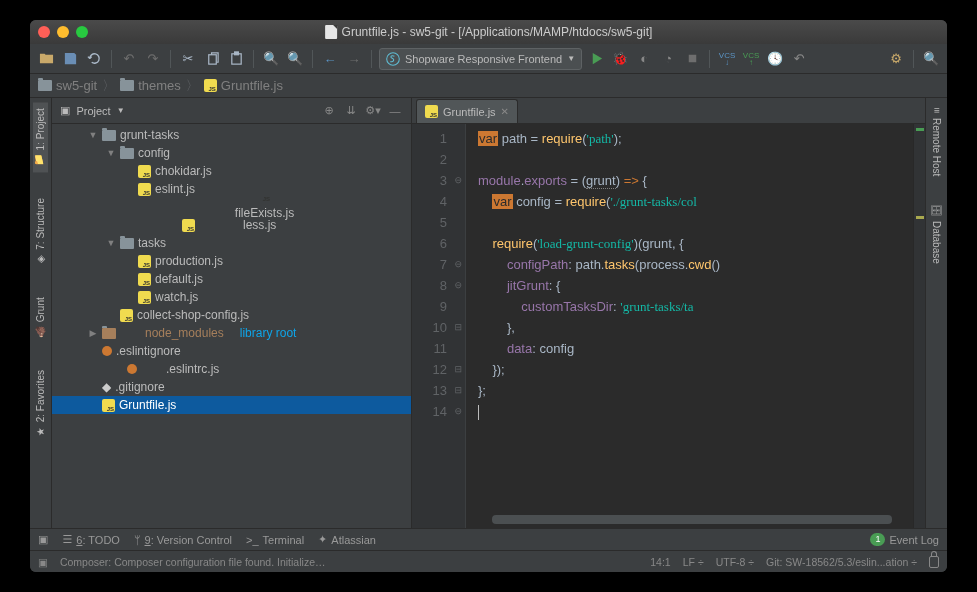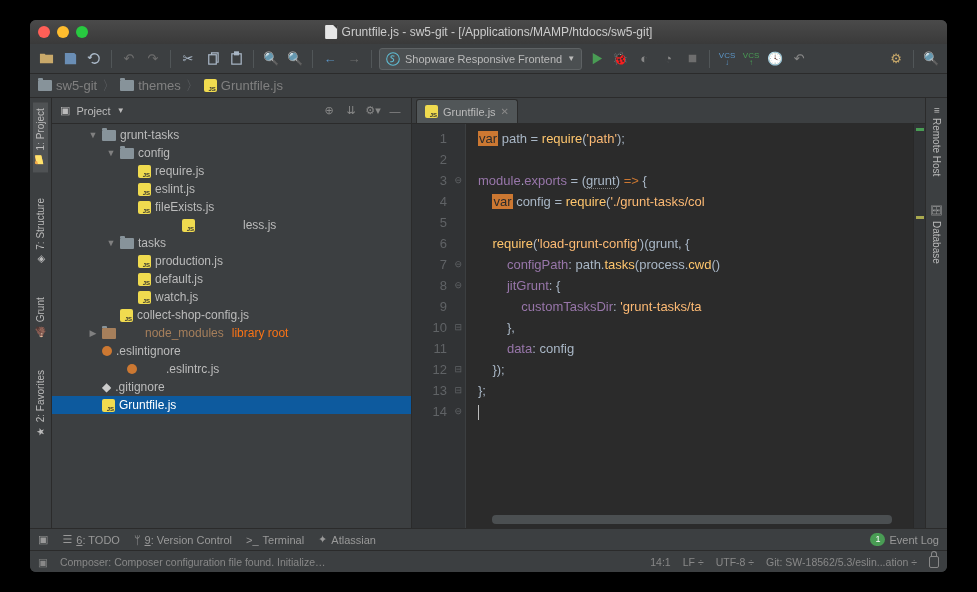--- a/index.html
+++ b/index.html
@@ -36,31 +36,31 @@
 .vtab.active { background: #4f5254; }
 
 .sidebar { width: 360px; background: #3c3f41; border-right: 1px solid #2b2b2b; display: flex; flex-direction: column; }
 .sb-head { height: 26px; display: flex; align-items: center; padding: 0 8px; gap: 6px; color: #bbb; font-size: 11px; border-bottom: 1px solid #2b2b2b; }
 .sb-head .flex { flex: 1; }
 .sb-head .hico { width: 16px; height: 16px; display: flex; align-items: center; justify-content: center; color: #888; cursor: pointer; }
 .tree { flex: 1; overflow: auto; font-size: 12px; color: #bbb; padding: 2px 0; }
 .trow { height: 18px; display: flex; align-items: center; gap: 4px; cursor: pointer; padding-right: 6px; }
 .trow.sel { background: #0d5a9e; color: #fff; }
 .tarrow { width: 10px; text-align: center; color: #808080; font-size: 9px; }
-.trow .muted { color: #f97316; margin-left: 4px; }
+.trow .muted { color: #0ea5e9; margin-left: 12px; }
 
 .editor-wrap { flex: 1; display: flex; flex-direction: column; background: #2b2b2b; }
 .tabbar { height: 26px; background: #3c3f41; display: flex; align-items: flex-end; padding-left: 4px; border-bottom: 1px solid #2b2b2b; }
 .etab { height: 24px; background: #515658; border: 1px solid #2b2b2b; border-bottom: none; border-radius: 3px 3px 0 0; display: flex; align-items: center; padding: 0 8px; gap: 5px; color: #bbb; font-size: 11px; cursor: pointer; }
 .etab .x { color: #888; font-size: 10px; cursor: pointer; }
 .editor { flex: 1; display: flex; font-family: "Menlo", "Consolas", monospace; font-size: 13px; line-height: 21px; overflow: hidden; position: relative; }
 .gutter { width: 54px; background: #313335; color: #606366; text-align: right; padding: 4px 18px 4px 4px; border-right: 1px solid #3c3f41; user-select: none; position: relative; }
 .gutter .fold { position: absolute; right: 3px; color: #606366; font-size: 9px; }
 .code { flex: 1; padding: 4px 4px 4px 12px; color: #a9b7c6; white-space: pre; overflow: hidden; position: relative; }
-.k { color: #cc7832; } .khl { background: #cc7832; color: #2b2b2b; padding: 0 1px; } .s { color: #fdba74; } .fn { color: #ffc66d; } .p { color: #9876aa; }
+.k { color: #cc7832; } .khl { background: #cc7832; color: #2b2b2b; padding: 0 1px; } .s { color: #14b8a6; font-family: Liberation Serif, serif; } .fn { color: #ffc66d; } .p { color: #9876aa; }
 .warn { border-bottom: 1px dotted #808080; }
 .caret { display: inline-block; width: 1px; height: 15px; background: #bbb; vertical-align: middle; }
 .hscroll { position: absolute; bottom: 4px; left: 80px; width: 400px; height: 9px; background: #4b4f51; border-radius: 4px; }
 .errstrip { width: 12px; background: #313335; border-left: 1px solid #282828; position: relative; }
 .errmark { position: absolute; left: 2px; width: 8px; height: 3px; }
 
 .rightgutter { width: 22px; background: #3c3f41; border-left: 1px solid #2b2b2b; display: flex; flex-direction: column; align-items: center; padding-top: 4px; gap: 16px; }
 
 .bottombar { height: 22px; background: #3c3f41; border-top: 1px solid #2b2b2b; display: flex; align-items: center; padding: 0 8px; gap: 14px; color: #999; font-size: 11px; }
 .bottombar .flex { flex: 1; }
@@ -224,28 +224,28 @@
             <span>grunt-tasks</span>
           </div>
           <div class="trow" style="padding-left: 54px;">
             <span class="tarrow">▼</span>
             <span class="folder-ic"></span>
             <span>config</span>
           </div>
           <div class="trow" style="padding-left: 72px;">
             <span class="tarrow"></span>
             <span class="js-ic"></span>
-            <span>require.js</span>
+            <span>chokidar.js</span>
           </div>
           <div class="trow" style="padding-left: 72px;">
             <span class="tarrow"></span>
             <span class="js-ic"></span>
             <span>eslint.js</span>
           </div>
-          <div class="trow" style="padding-left: 72px;">
+          <div class="trow" style="padding-left: 72px; flex-direction: column;">
             <span class="tarrow"></span>
             <span class="js-ic"></span>
             <span>fileExists.js</span>
           </div>
           <div class="trow" style="padding-left: 72px; gap: 48px;">
             <span class="tarrow"></span>
             <span class="js-ic"></span>
             <span>less.js</span>
           </div>
           <div class="trow" style="padding-left: 54px;">

